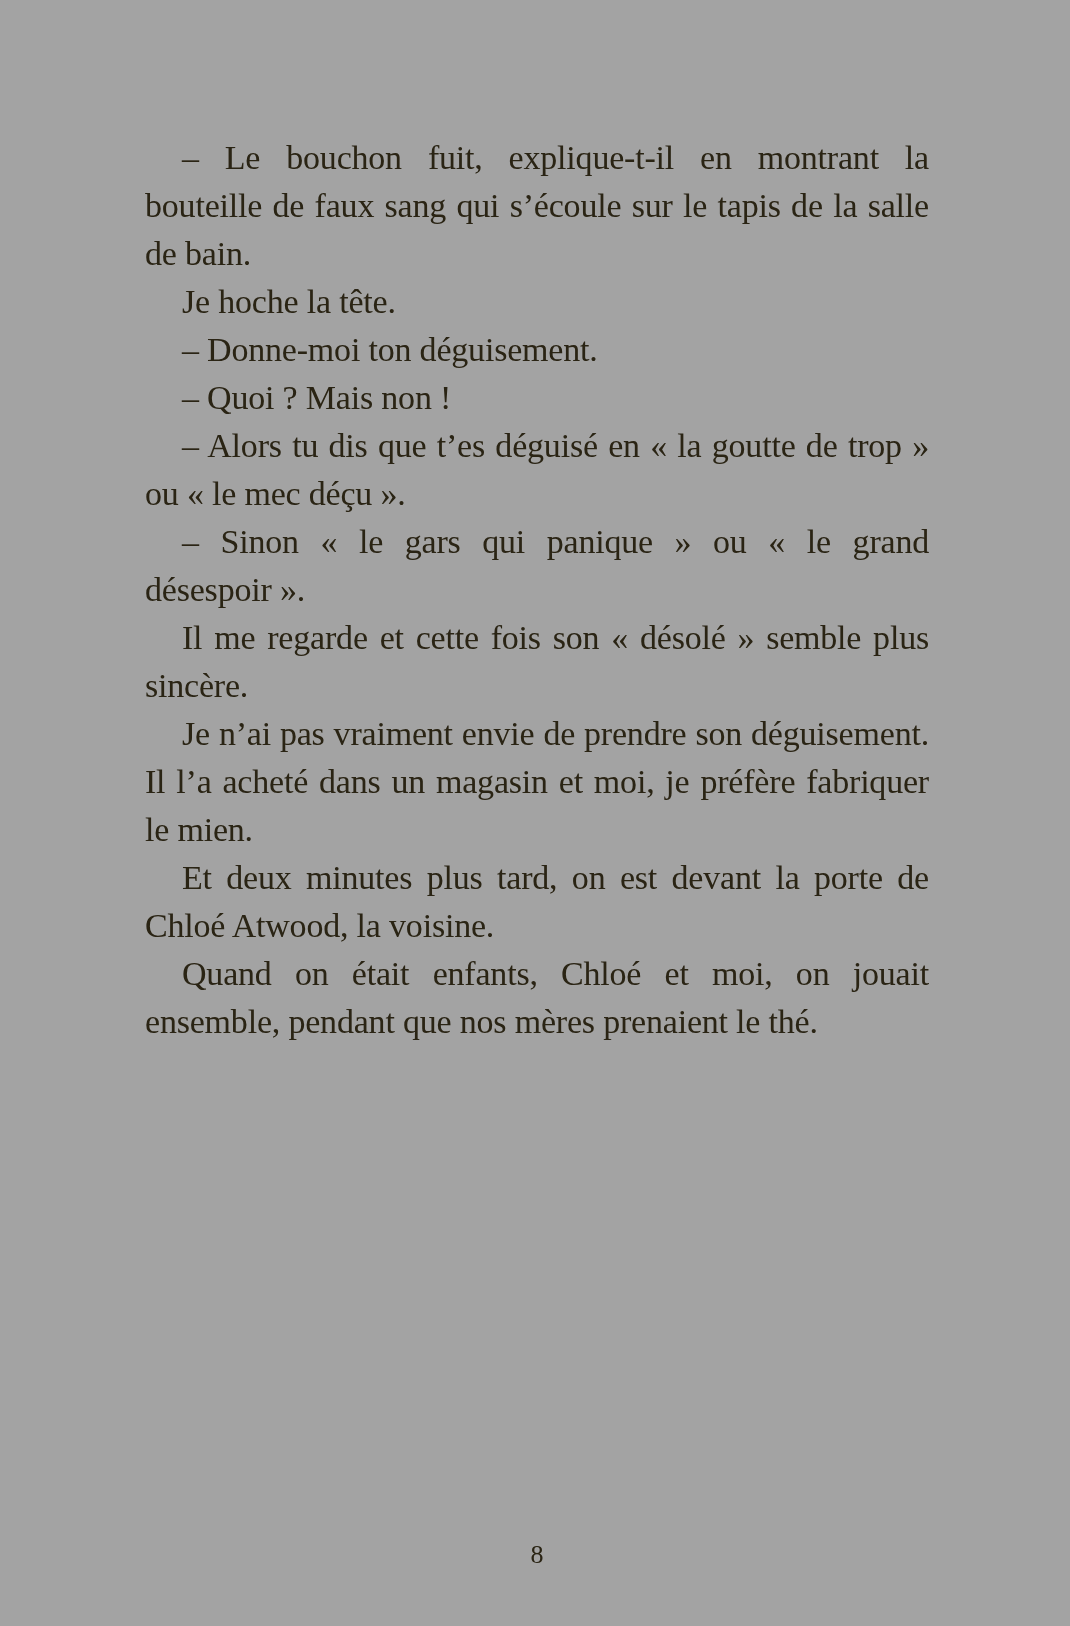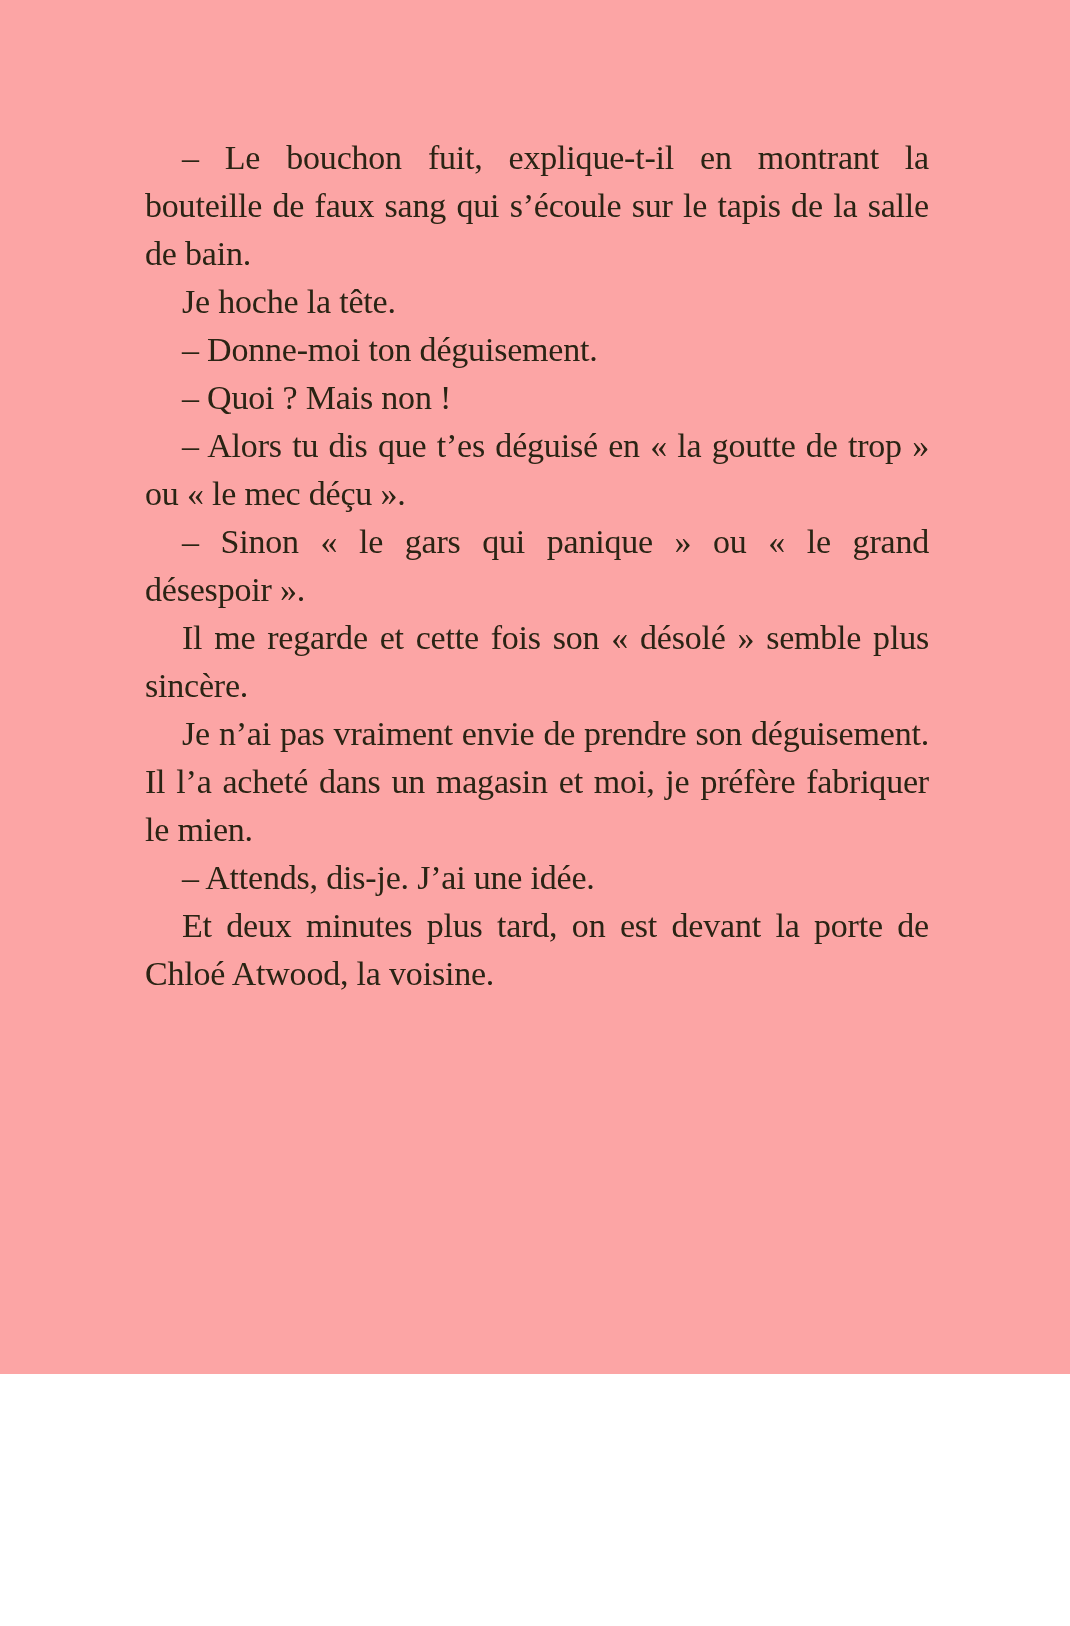--- a/index.html
+++ b/index.html
@@ -3,22 +3,22 @@
 <meta charset="utf-8">
 <style>
   html, body {
     margin: 0;
     padding: 0;
     background: #ffffff;
   }
   .page {
     position: relative;
     width: 1070px;
-    height: 1374px;
-    background: #fca5a5;
+    height: 1626px;
+    background: #a3a3a3;
     overflow: hidden;
     font-family: "Liberation Serif", "DejaVu Serif", serif;
     color: #2a2414;
   }
   .text-block {
     position: absolute;
     left: 145px;
     top: 134px;
     width: 784px;
     font-size: 34px;
@@ -47,17 +47,17 @@
 <div class="page">
   <div class="text-block">
     <p>– Le bouchon fuit, explique-t-il en montrant la bouteille de faux sang qui s’écoule sur le tapis de la salle de bain.</p>
     <p>Je hoche la tête.</p>
     <p>– Donne-moi ton déguisement.</p>
     <p>– Quoi&nbsp;? Mais non&nbsp;!</p>
     <p>– Alors tu dis que t’es déguisé en «&nbsp;la goutte de trop&nbsp;» ou «&nbsp;le mec déçu&nbsp;».</p>
     <p>– Sinon «&nbsp;le gars qui panique&nbsp;» ou «&nbsp;le grand désespoir&nbsp;».</p>
     <p>Il me regarde et cette fois son «&nbsp;désolé&nbsp;» semble plus sincère.</p>
     <p>Je n’ai pas vraiment envie de prendre son déguisement. Il l’a acheté dans un magasin et moi, je préfère fabriquer le mien.</p>
-    <p>– Attends, dis-je. J’ai une idée.</p>
     <p>Et deux minutes plus tard, on est devant la porte de Chloé Atwood, la voisine.</p>
+    <p>Quand on était enfants, Chloé et moi, on jouait ensemble, pendant que nos mères prenaient le thé.</p>
   </div>
   <div class="page-number">8</div>
 </div>
 
 </body></html>

